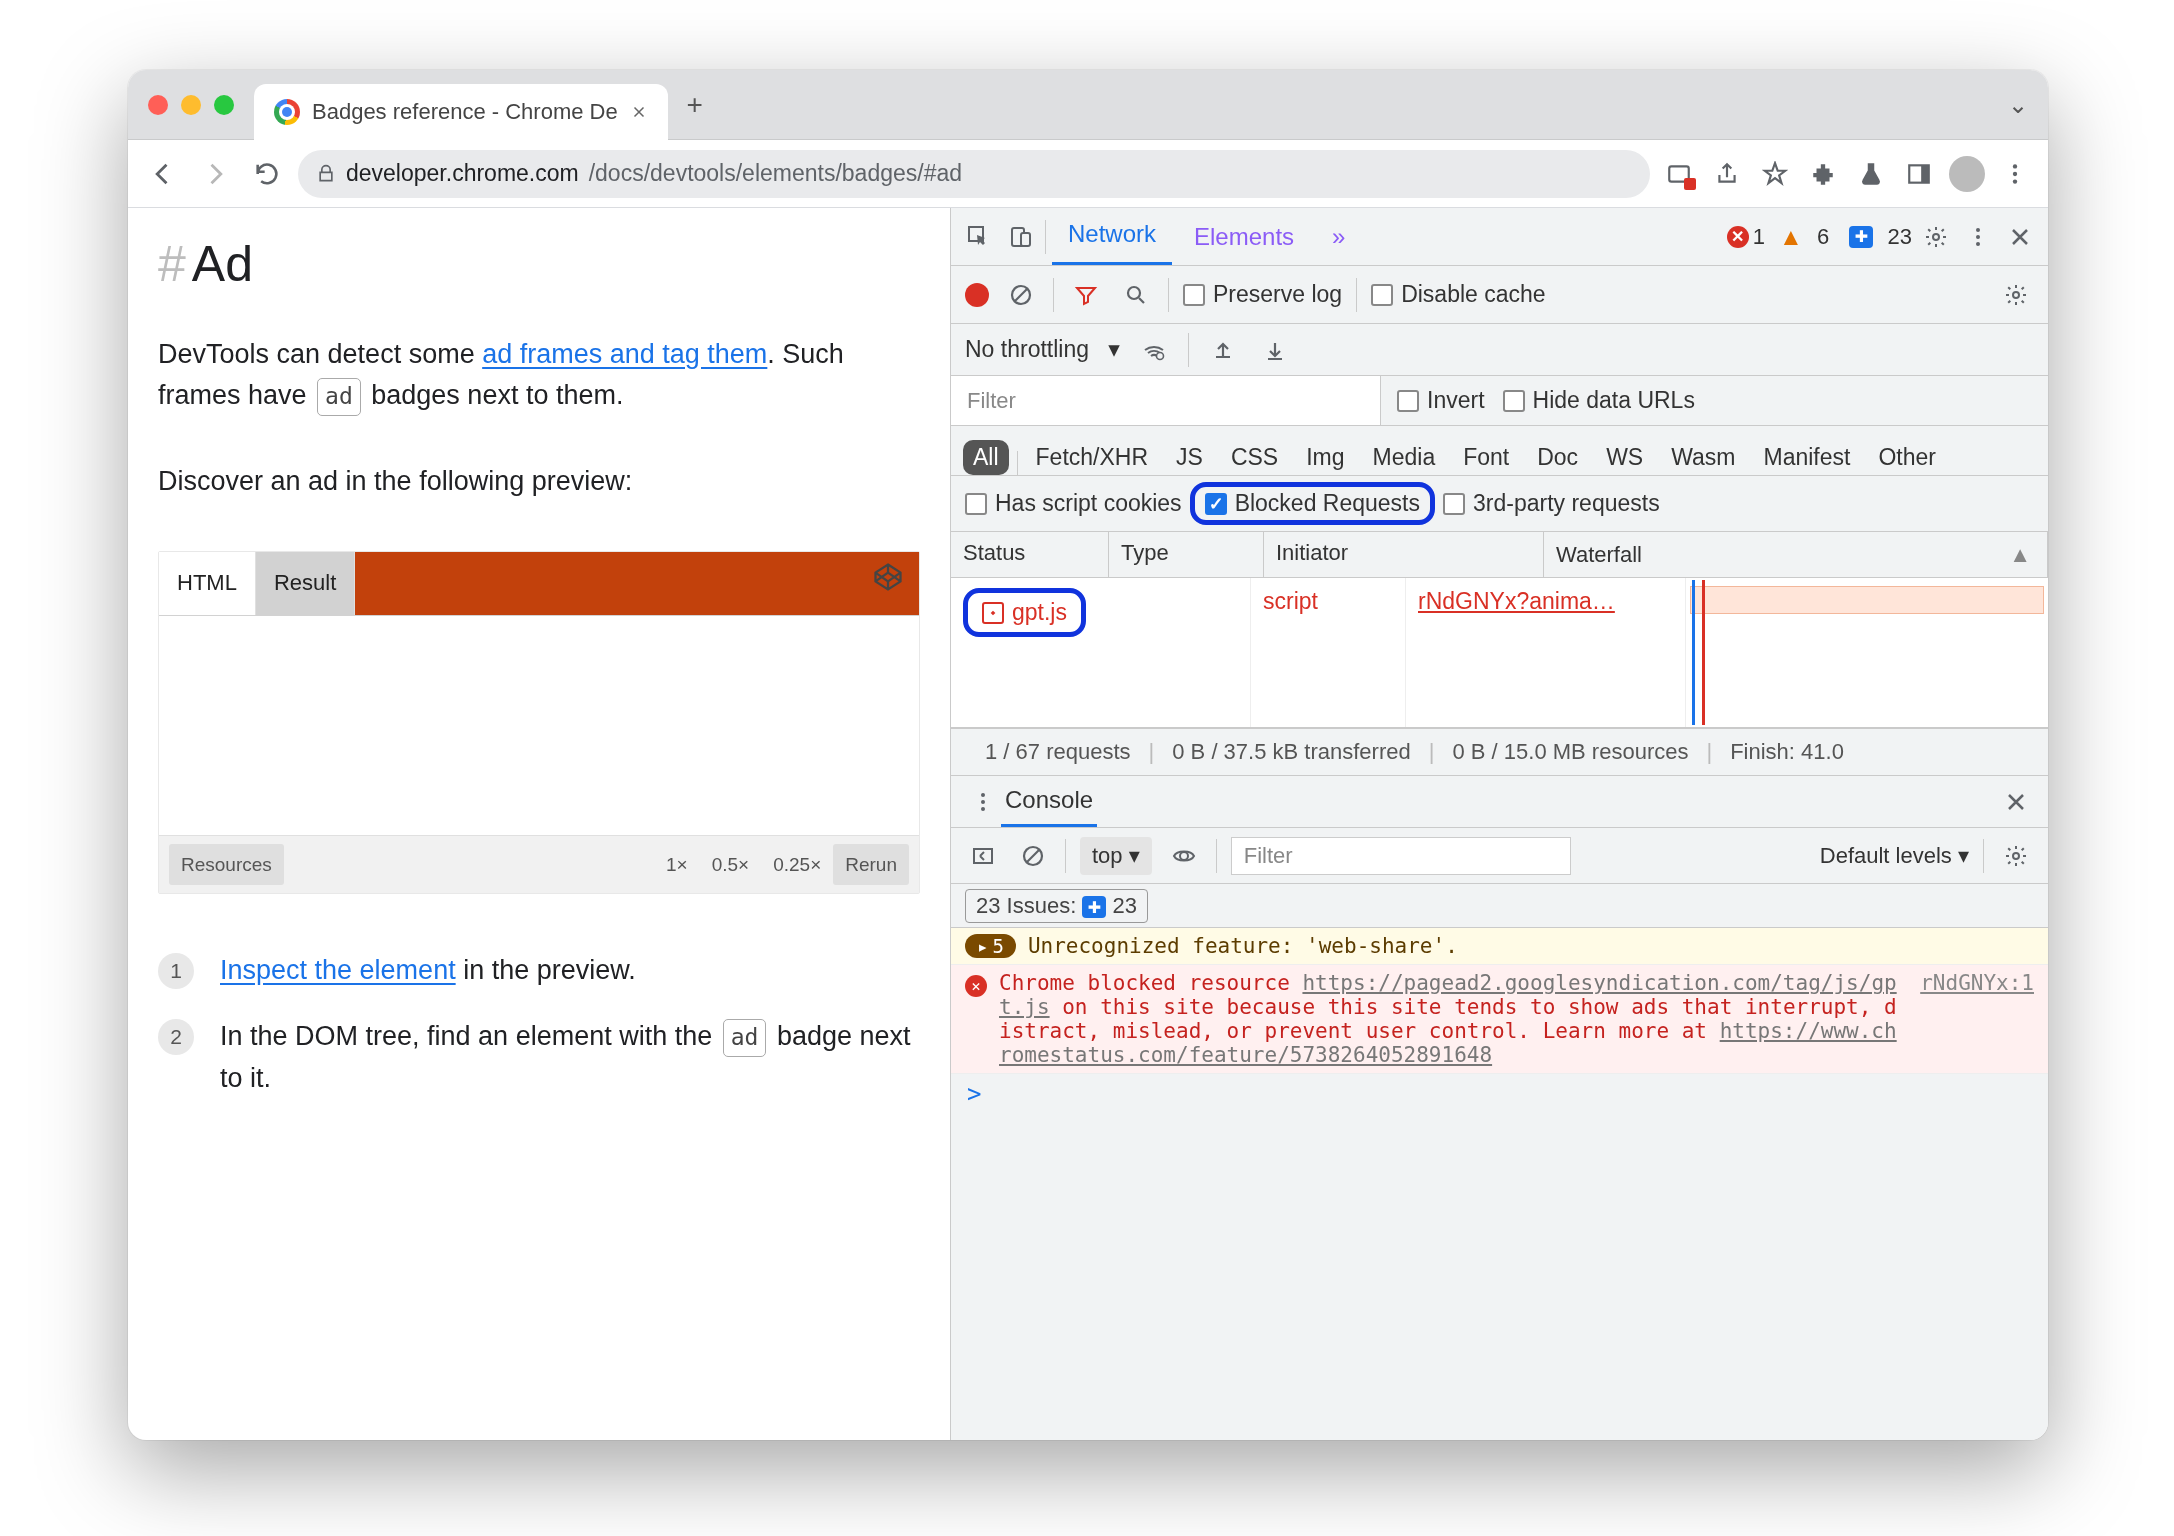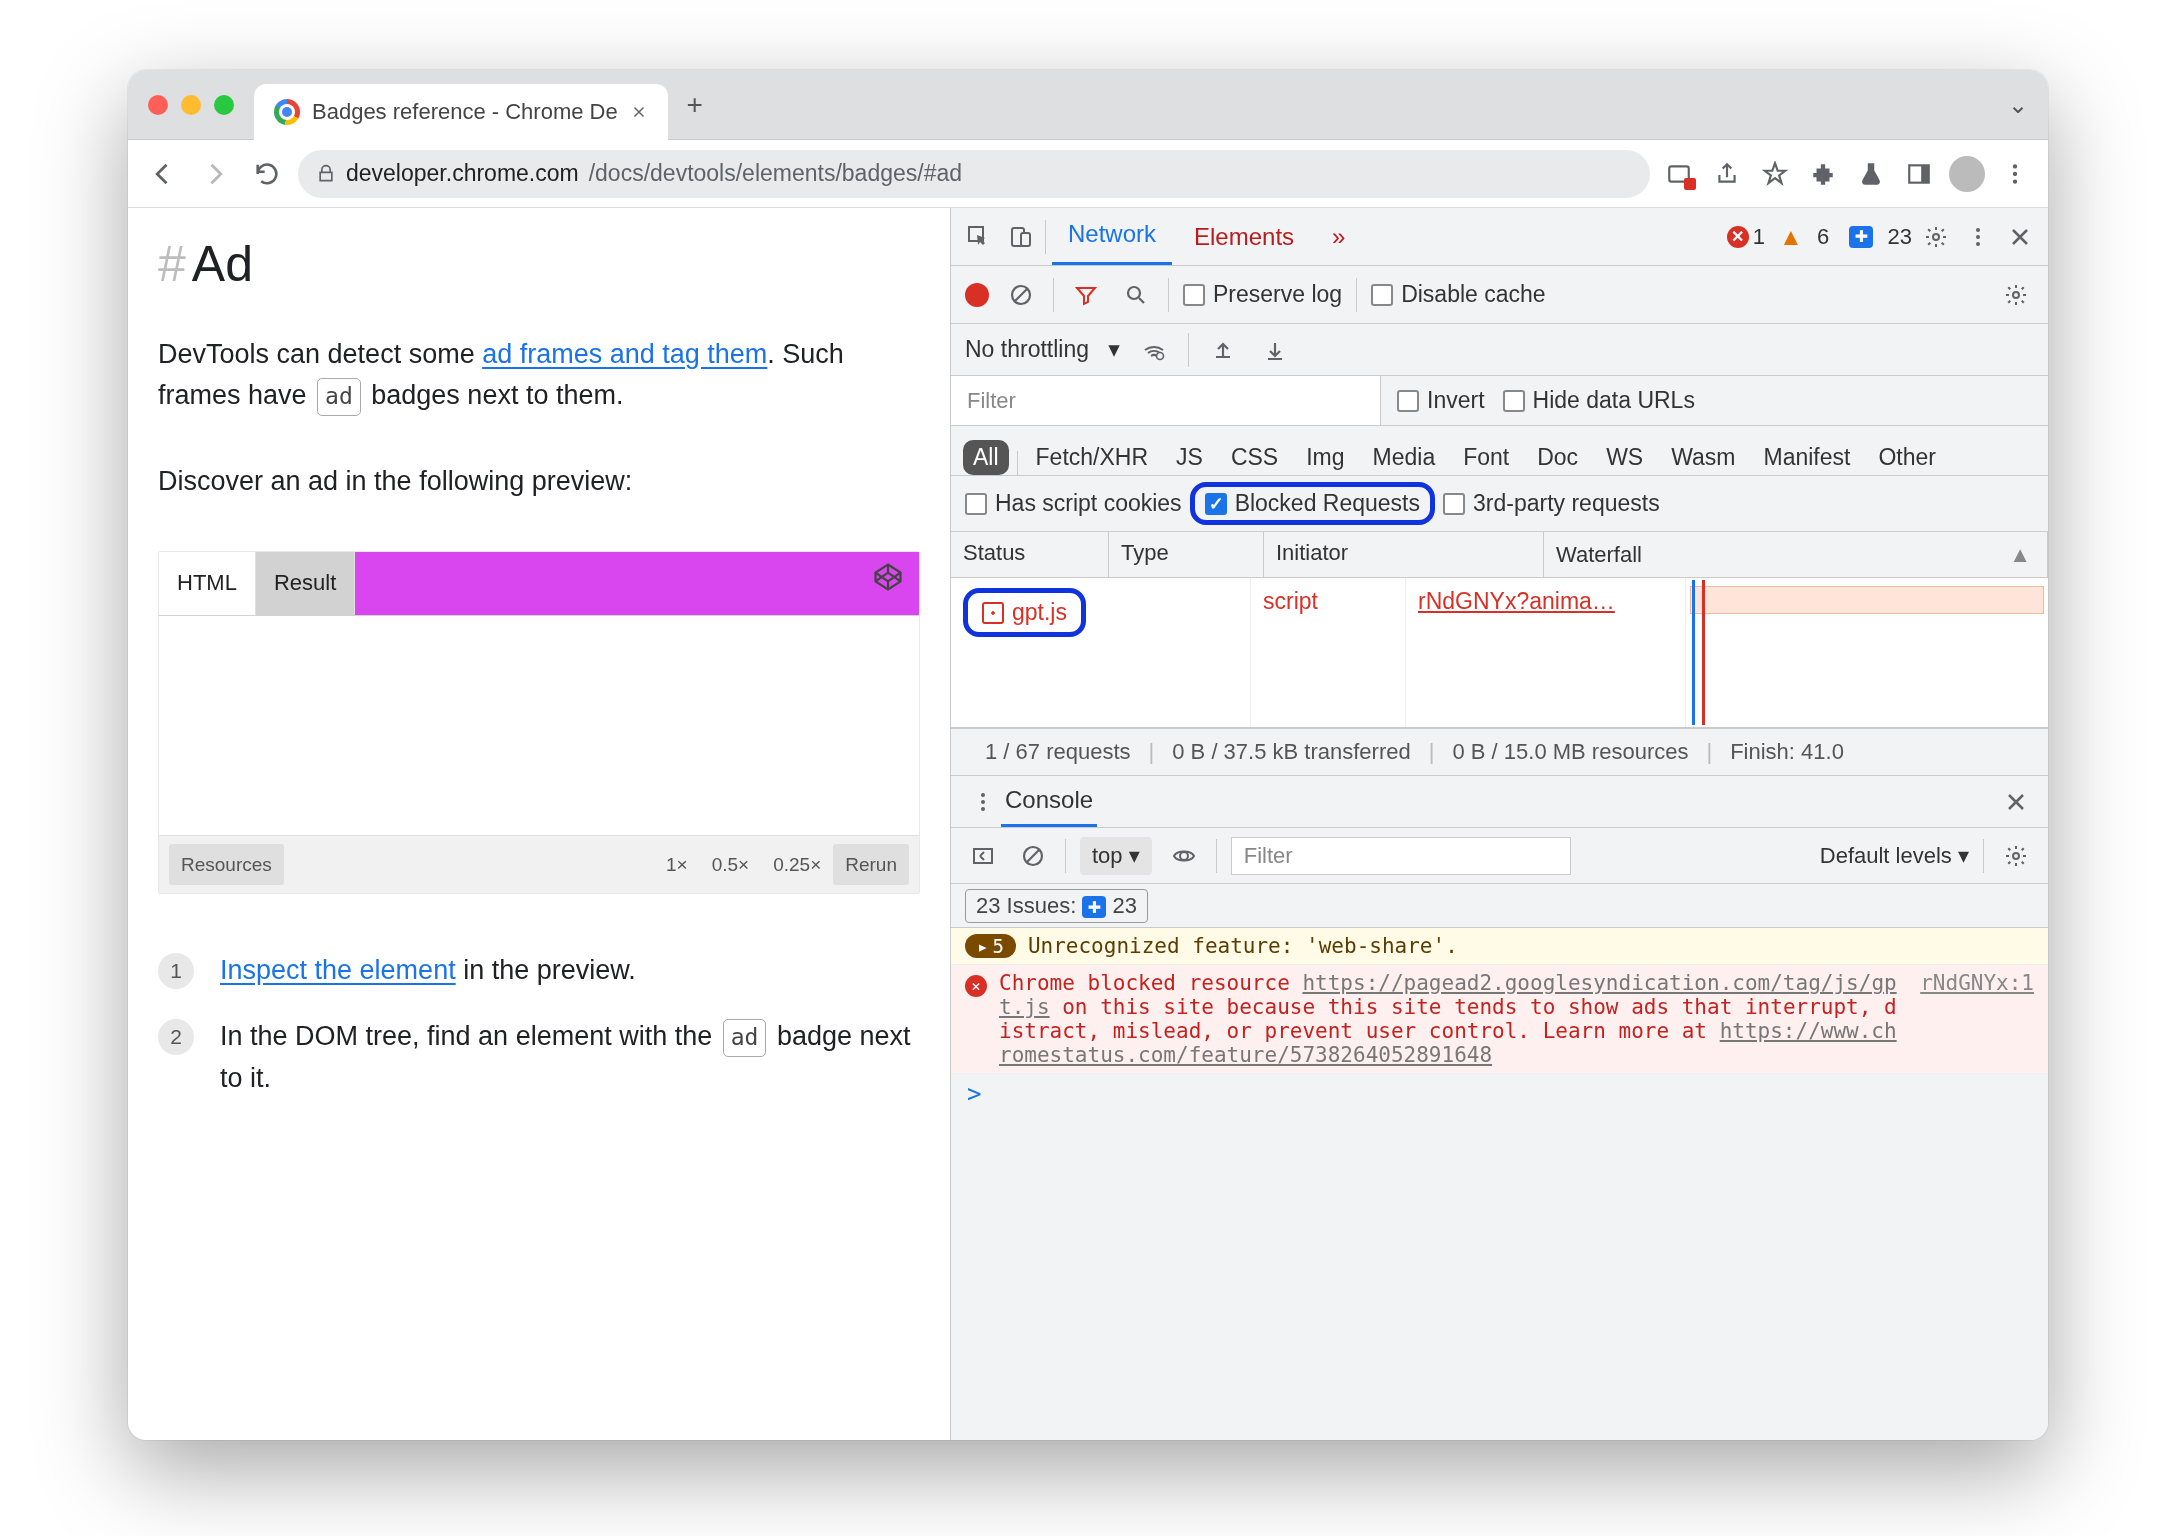--- a/index.html
+++ b/index.html
@@ -93,21 +93,21 @@
 .h1anchor { color:#bdbdbd; font-weight:300;}
 .article a { color:#1a73e8; text-decoration: underline; text-underline-offset: 4px;}
 .badge-ad { display:inline-block; border:1px solid #aaa; border-radius:5px; padding:0 7px; font-size:23px; color:#444; font-family: Menlo, monospace; background:#fff; margin:0 3px;}
 .embed {
   margin-top: 48px;
   border:1px solid #e8e8e8;
   border-radius: 2px;
 }
 .embed-tabs {
   display:flex; align-items:center;
-  background:#d946ef;
+  background:#c2410c;
   border-bottom:1px solid #d2d2d2;
 }
 .etab { padding:14px 18px; font-size:22px; color:#222; background:#fff; border-right:1px solid #e0e0e0;}
 .etab.active { background:#d2d2d2;}
 .codepen { margin-left:auto; padding:10px 16px; color:#444;}
 .embed-body { height:220px; background:#fff; border-bottom:1px solid #e0e0e0;}
 .embed-foot { display:flex; align-items:center; background:#f1f1f1; padding:8px 10px; gap:0; font-size:19px; color:#555;}
 .efbtn { background:#dfdfdf; padding:6px 12px; border-radius:3px;}
 .ol { margin-top:56px;}
 .ol-row { display:flex; gap:26px; margin-bottom:24px; align-items:flex-start;}
@@ -121,21 +121,21 @@
   font-size: 22px;
   color:#333;
   background:#f1f3f4;
   min-width:0;
 }
 .dt-topbar {
   height:58px; background:#f1f3f4; border-bottom:1px solid #cacaca;
   display:flex; align-items:center; padding:0 10px; gap:6px;
 }
 .dt-topbar .tabg { display:flex; gap:6px; align-items:center;}
-.dt-tab { padding:12px 16px; font-size:24px; color:#b91c1c; cursor:pointer;}
+.dt-tab { padding:12px 16px; font-size:24px; color:#8b5cf6; cursor:pointer;}
 .dt-tab.active { color:#1a73e8; border-bottom: 3px solid #1a73e8; padding-bottom:14px;}
 .spacer { flex:1;}
 .counts { display:flex; align-items:center; gap:4px; font-size:22px;}
 .redc { width:22px;height:22px;border-radius:50%;background:#d93025; color:#fff; display:flex;align-items:center;justify-content:center;font-size:16px;font-weight:bold;}
 .yelt { color:#e37400; font-size:24px;}
 .bluesq { width:24px;height:22px;border-radius:4px;background:#1a73e8;color:#fff;display:flex;align-items:center;justify-content:center;font-size:16px;}
 .ibtn { width:36px;height:36px;display:flex;align-items:center;justify-content:center;color:#5f6368;}
 .ibtn svg{width:24px;height:24px;}
 .dt-controls {
   height:58px; background:#f1f3f4; border-bottom:1px solid #cacaca;

